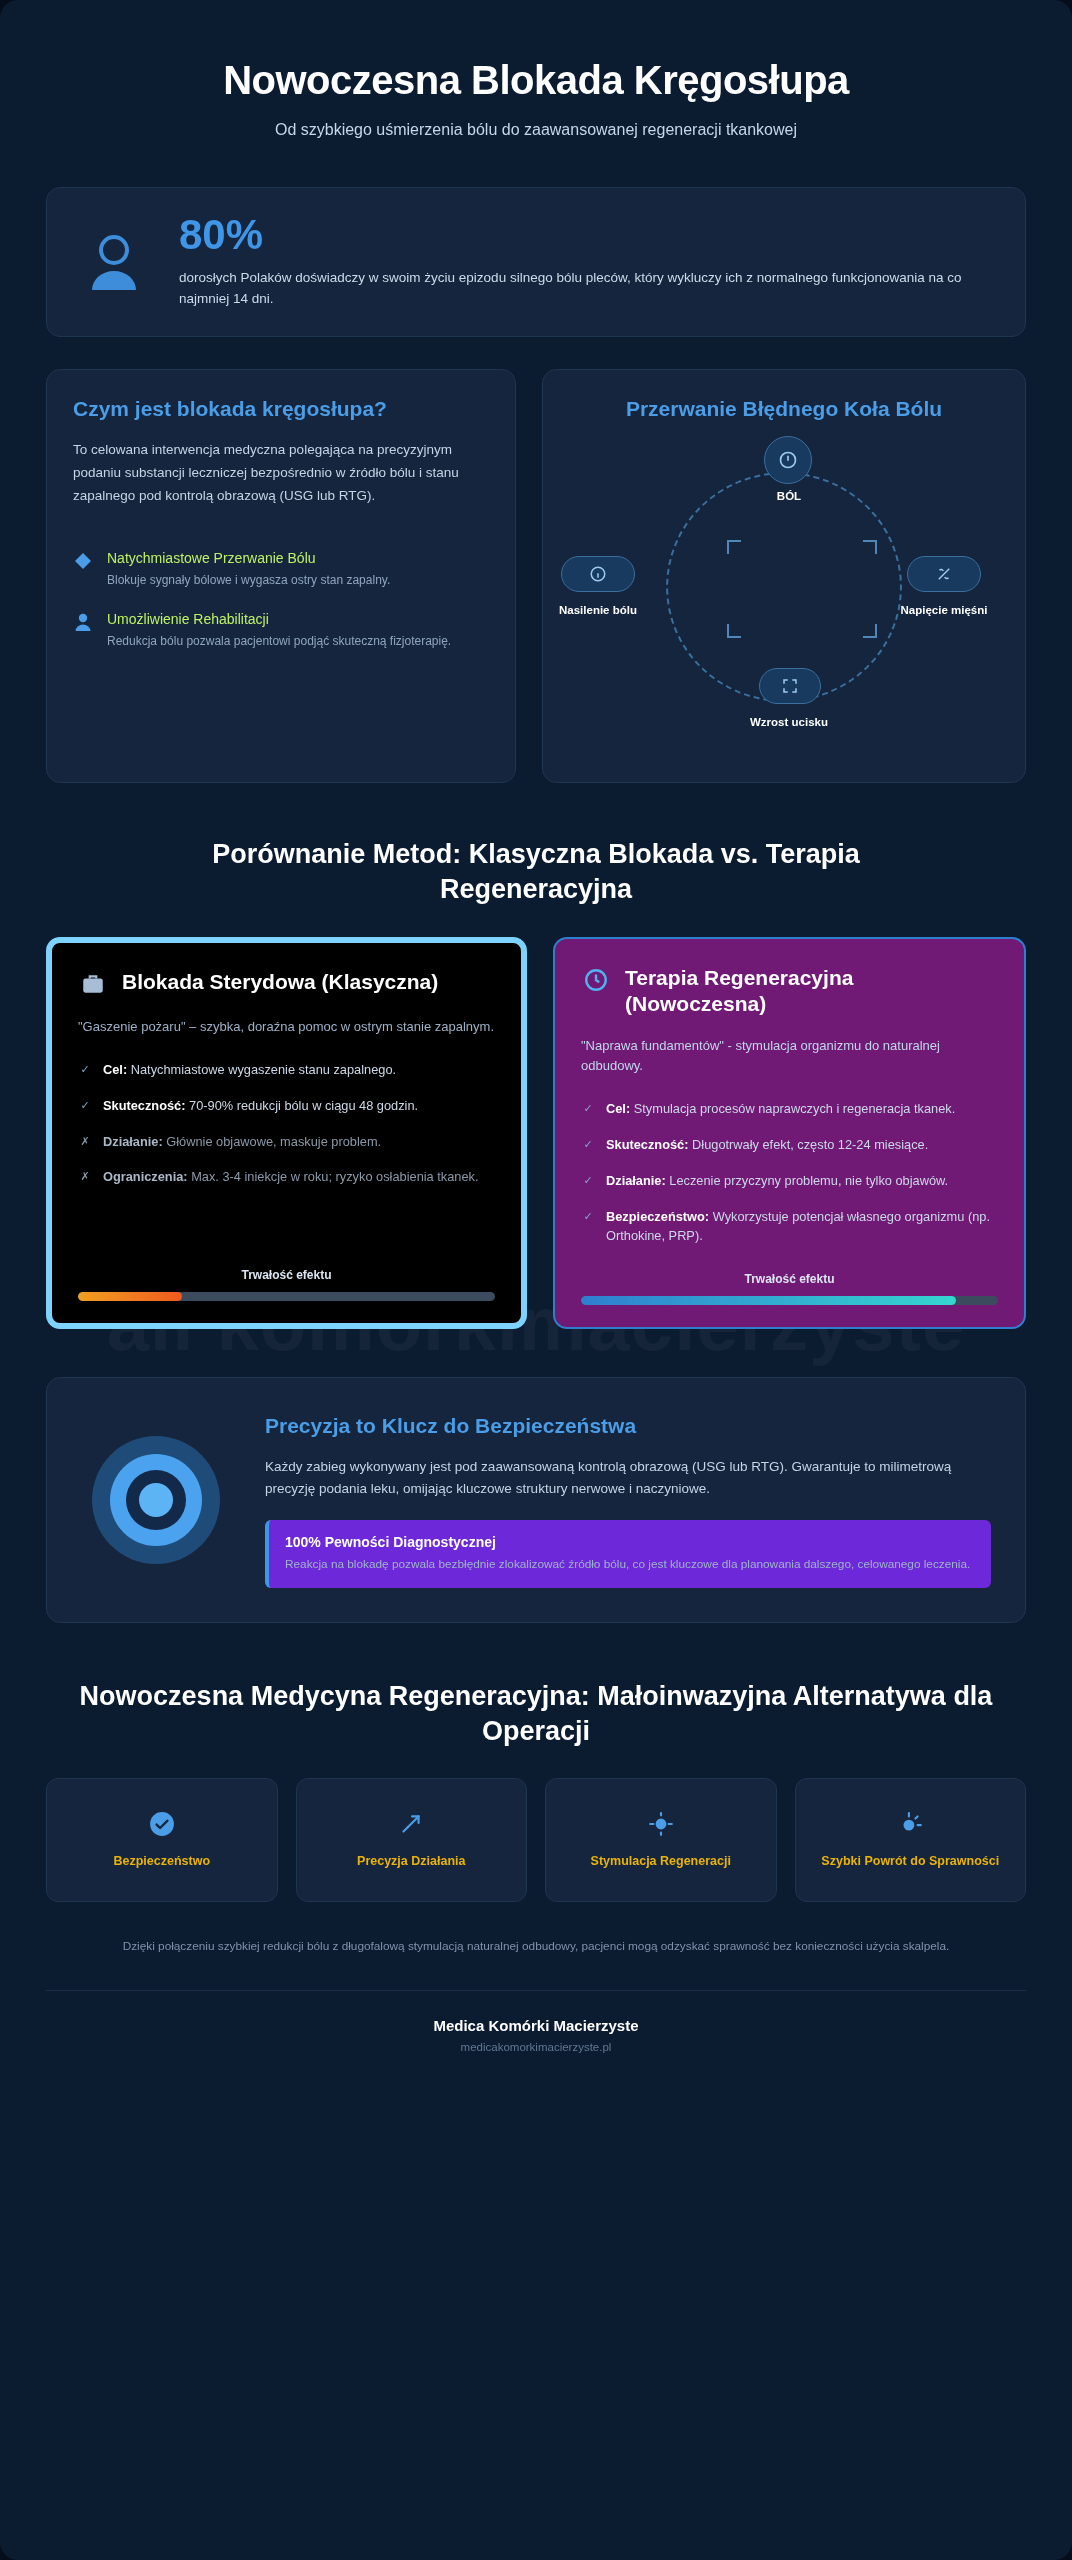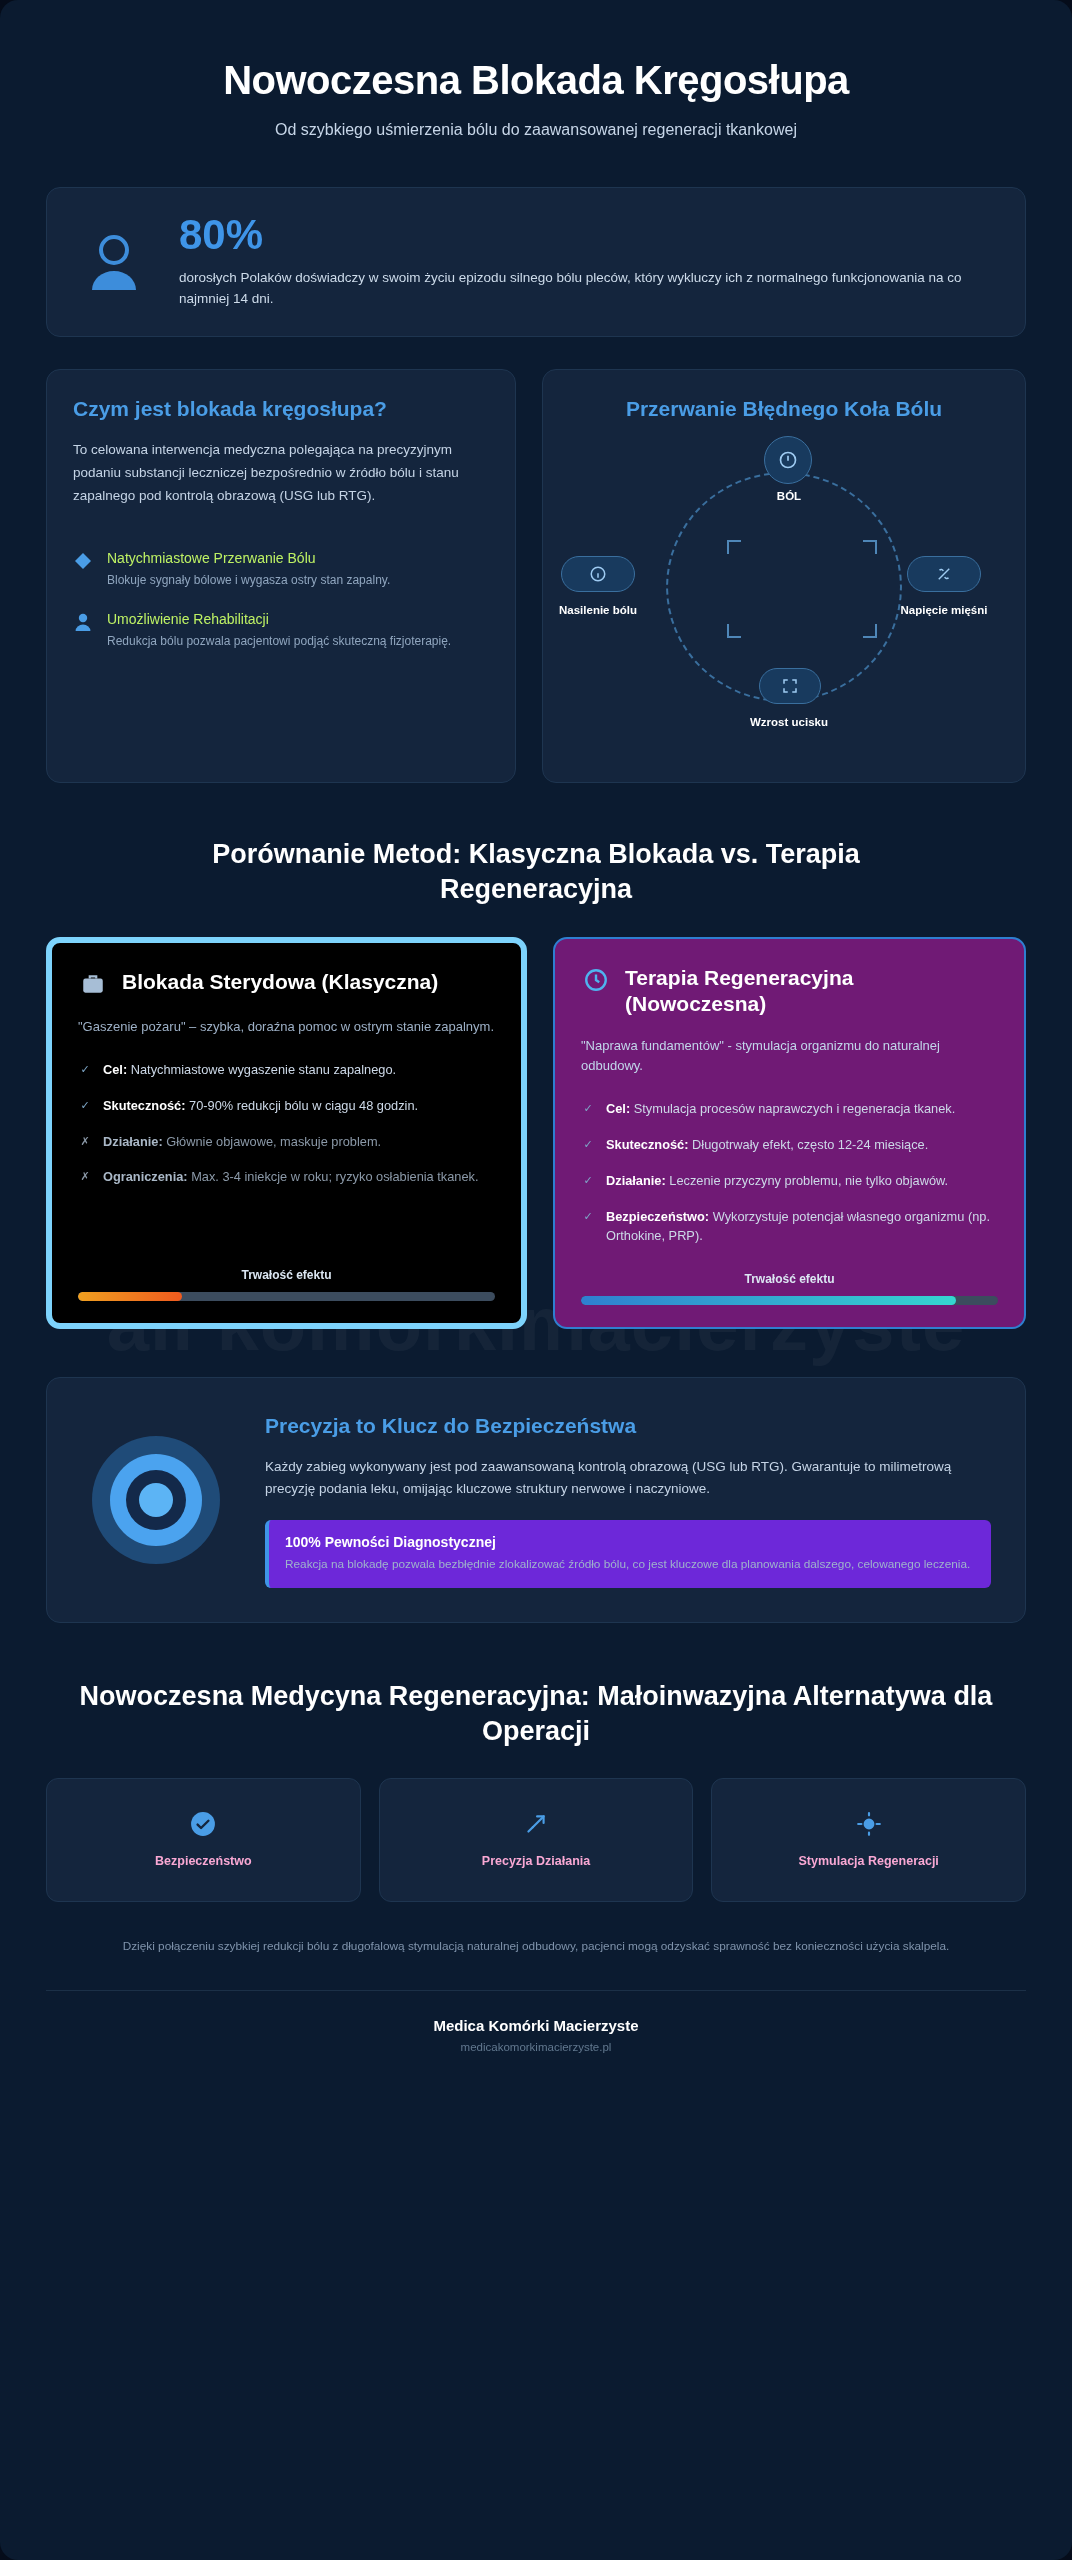--- a/index.html
+++ b/index.html
@@ -360,21 +360,21 @@
     display: flex;
     flex-direction: column;
     align-items: center;
     justify-content: center;
     gap: 16px;
   }
   .gcard .gi { color: #4a9de6; height: 26px; display: flex; align-items: center; }
   .gcard span {
     font-size: 12.5px;
     font-weight: 700;
-    color: #f9a8d4;
+    color: #eab308;
     line-height: 1.4;
   }
   .closing {
     margin: 34px auto 0 auto;
     max-width: 860px;
     text-align: center;
     font-size: 11.8px;
     line-height: 1.7;
     color: #7f93ab;
   }
@@ -624,20 +624,29 @@
       <div class="gcard">
         <div class="gi">
           <svg width="26" height="26" viewBox="0 0 24 24" fill="none" stroke="currentColor" stroke-width="2" stroke-linecap="round">
             <circle cx="12" cy="12" r="4" fill="currentColor"></circle>
               <path d="M2 12h3M19 12h3M12 4v-2M12 20v2"></path>
           </svg>
         </div>
         <span>Stymulacja Regeneracji</span>
       </div>
 
+      <div class="gcard">
+        <div class="gi">
+          <svg width="26" height="26" viewBox="0 0 24 24" fill="none" stroke="currentColor" stroke-width="2" stroke-linecap="round">
+            <circle cx="11" cy="13" r="4" fill="currentColor"></circle>
+              <path d="M11 5V2M17 7l2-2M19 13h3"></path>
+          </svg>
+        </div>
+        <span>Szybki Powrót do Sprawności</span>
+      </div>
     </div>
 
     <div class="closing">Dzięki połączeniu szybkiej redukcji bólu z długofalową stymulacją naturalnej odbudowy, pacjenci mogą odzyskać sprawność bez konieczności użycia skalpela.</div>
 
     <div class="footer">
       <h5>Medica Komórki Macierzyste</h5>
       <div class="url">medicakomorkimacierzyste.pl</div>
     </div>
 
   </div>

